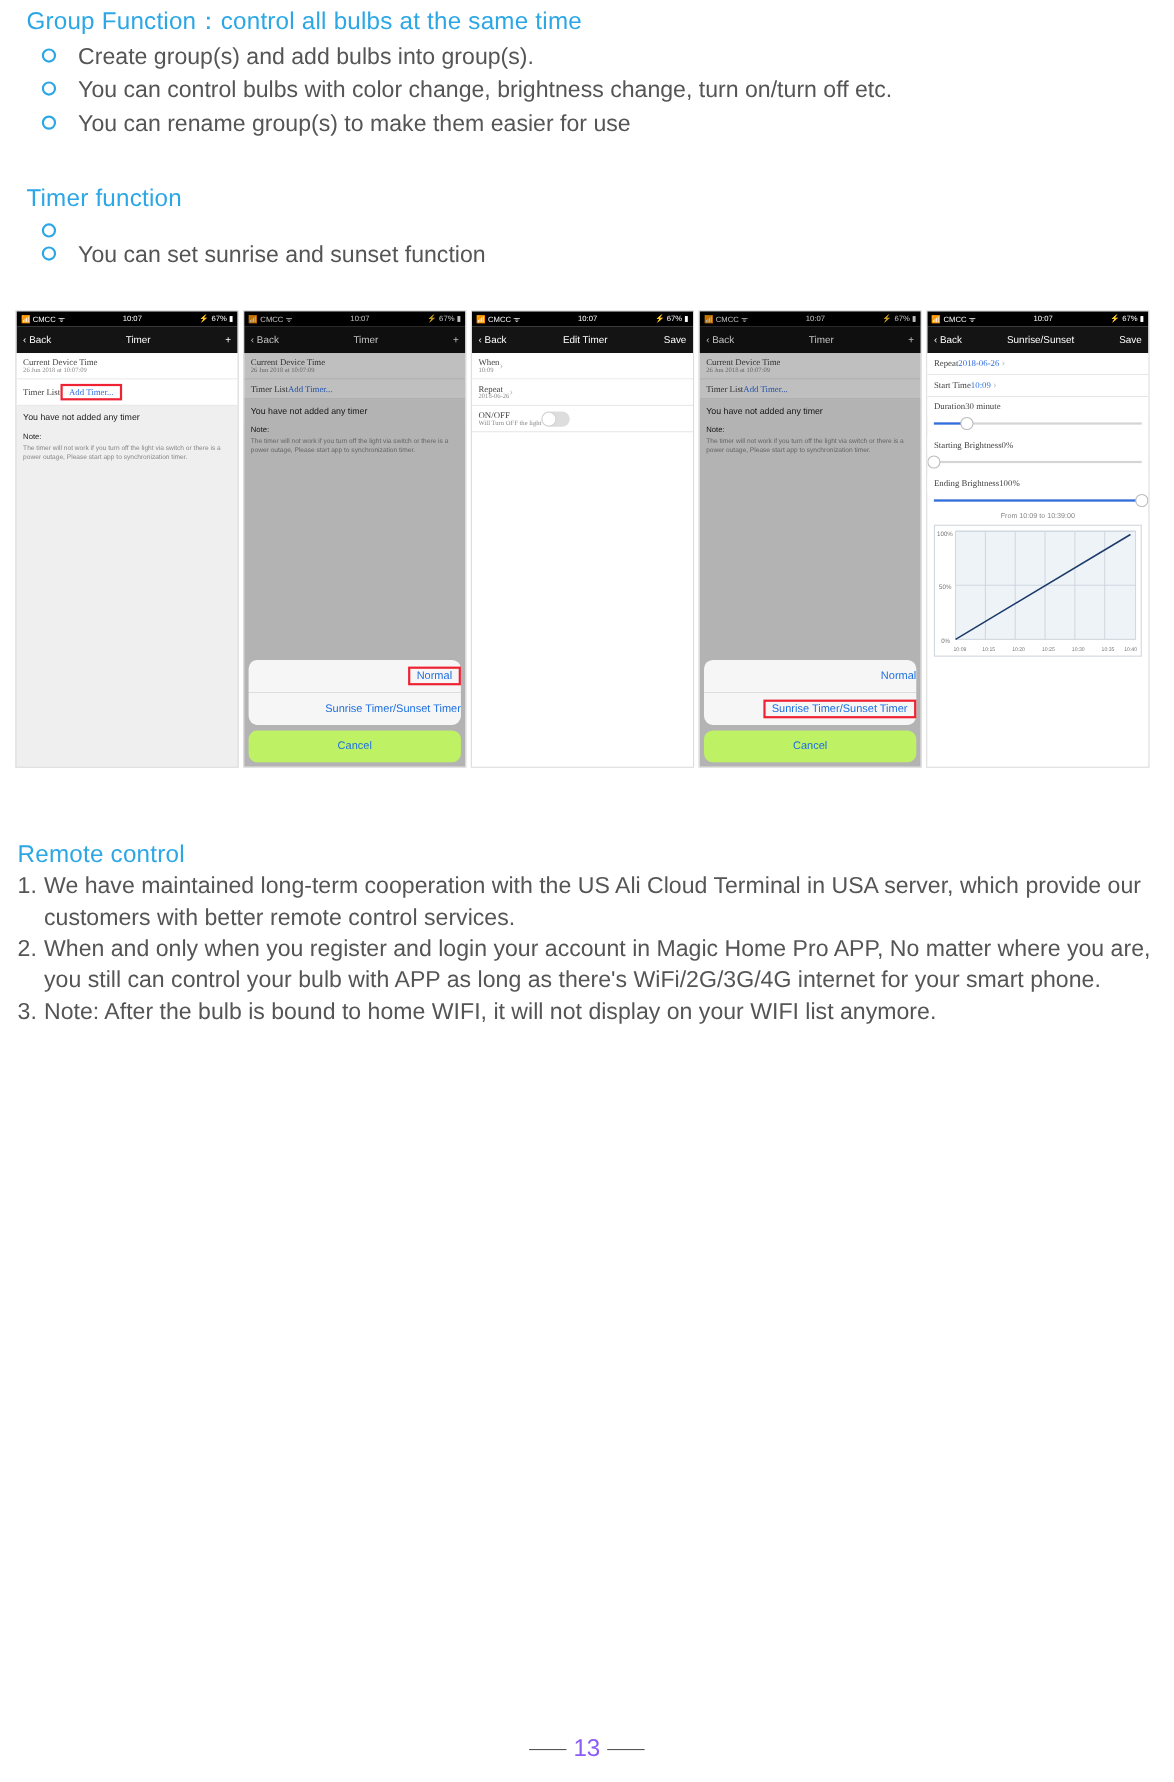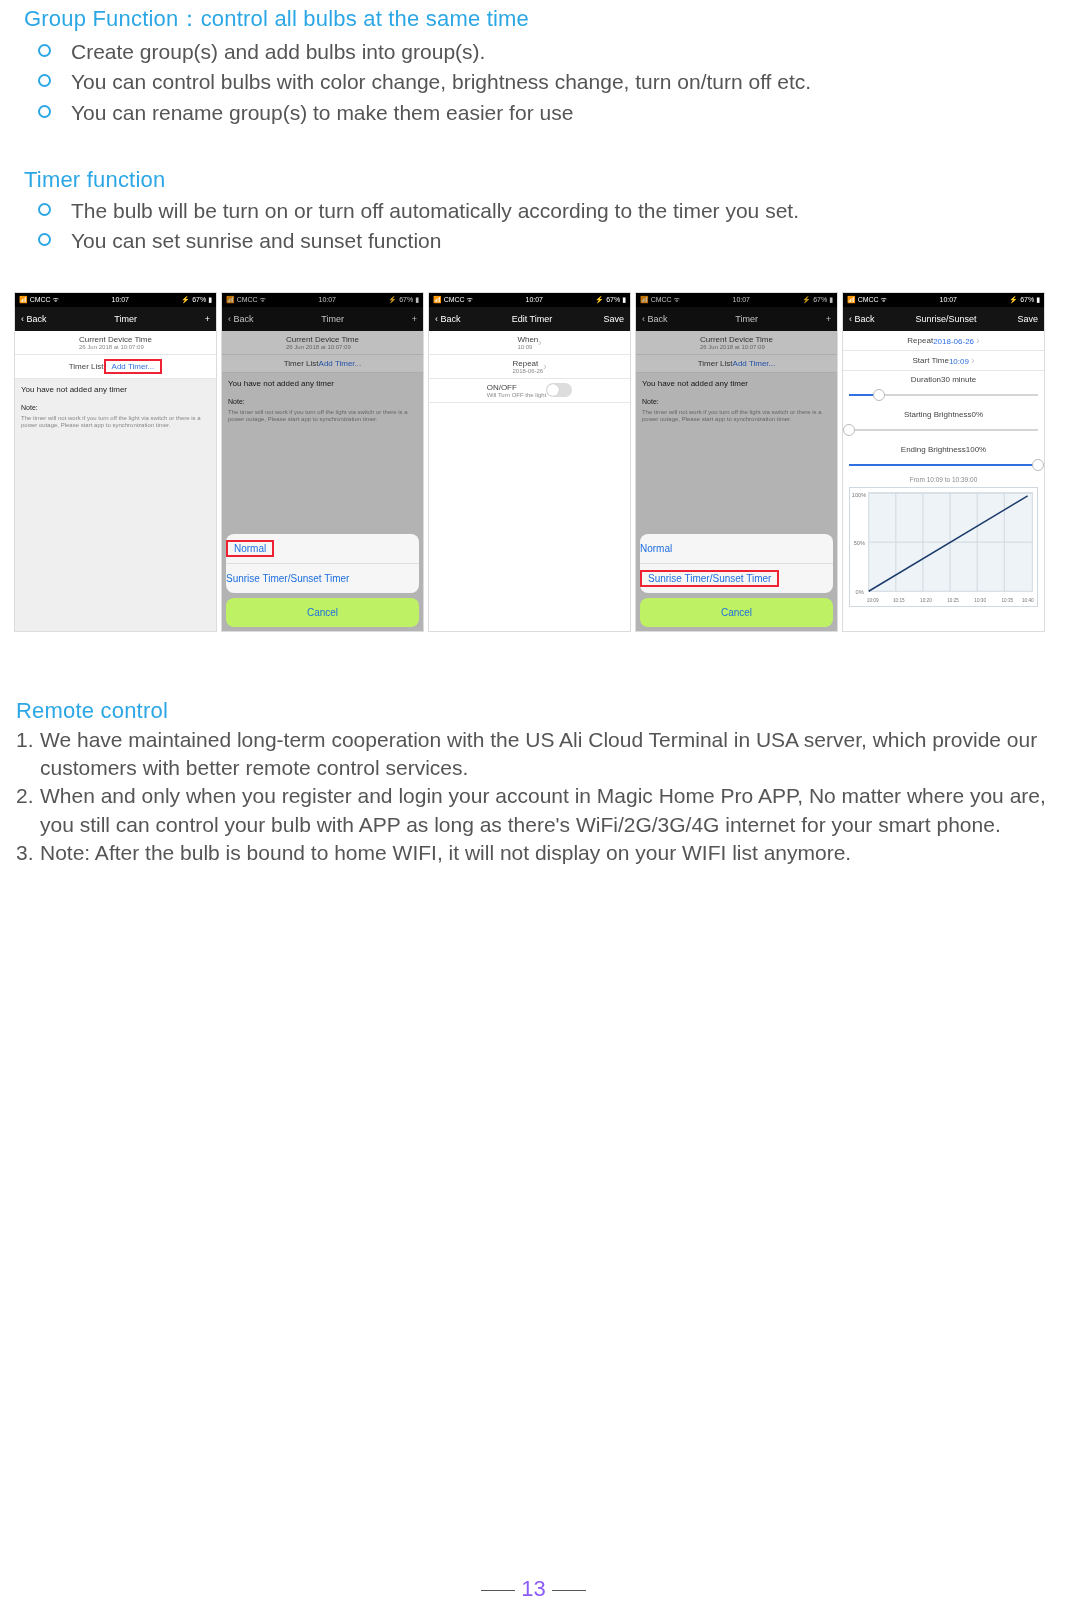--- a/index.html
+++ b/index.html
@@ -18,54 +18,54 @@
   .bullets li { display: flex; align-items: flex-start; margin: 2px 0; }
   .bullet-ring {
     width: 13px; height: 13px; border: 2px solid #2ca7e6; border-radius: 50%;
     flex: 0 0 auto; margin: 6px 20px 0 0;
   }
   .section { margin-top: 4px; margin-left: 10px; }
   .gap { height: 34px; }
 
   .shots { display: flex; gap: 4px; margin-top: 36px; }
   .phone {
-    width: 203px; height: 340px; border: 1px solid #dcdcdc;
+    width: 203px; height: 416px; border: 1px solid #dcdcdc;
     background: #efefef; position: relative; font-size: 8px; color: #444;
     overflow: hidden;
   }
   .statusbar {
     height: 14px; background: #000; color: #fff; display: flex;
     justify-content: space-between; align-items: center; padding: 0 4px;
     font-size: 7px;
   }
   .navbar {
     height: 24px; background: #141414; color: #fff; display: flex;
     justify-content: space-between; align-items: center; padding: 0 6px;
     font-size: 9px;
   }
   .nav-title { font-weight: 500; }
   .nav-left, .nav-right { color: #fff; font-size: 9px; }
 
   .cell {
     background: #fff; border-bottom: 1px solid #e6e6e6; padding: 4px 6px;
-    display: flex; justify-content: center; align-items: center;
+    display: flex; justify-content: flex-start; align-items: center; font-family: Liberation Serif, serif;
   }
   .cell .sub { font-size: 6px; color: #888; display: block; }
   .cell-grey { background: #efefef; color: #222; font-size: 8px; padding: 6px; }
   .hint { font-size: 6px; color: #888; padding: 4px 6px; line-height: 1.2; }
   .note-lbl { font-size: 7px; color:#222; padding: 4px 6px 0 6px; }
   .link-blue { color: #2f6fe0; font-size: 8px; }
   .redbox { border: 2px solid #e23; padding: 1px 6px; }
 
   .sheet {
     position: absolute; left: 4px; right: 4px; bottom: 4px;
     background: transparent;
   }
   .sheet .opt {
-    background: #f6f6f6; text-align: left; padding: 9px 0;
+    background: #f6f6f6; text-align: right; padding: 9px 0;
     border-bottom: 1px solid #ddd; color: #1e6fe0; font-size: 10px;
   }
   .sheet .opt:first-child { border-radius: 8px 8px 0 0; }
   .sheet .opt:nth-last-child(2) { border-radius: 0 0 8px 8px; border-bottom:none; }
   .sheet .cancel {
     background: #bef264; text-align: center; padding: 9px 0; margin-top: 5px;
     border-radius: 8px; color: #1e6fe0; font-size: 10px;
   }
   .dim::before {
     content:""; position:absolute; inset:0; background:rgba(0,0,0,.25);
@@ -129,21 +129,20 @@
   </ul>
 </div>
 
 <div class="gap"></div>
 
 <div class="section">
   <div class="h-blue">Timer function</div>
   <ul class="bullets">
     <li>
         <span class="bullet-ring"></span>
-        <span class="txt">The bulb will be turn on or turn off automatically according to the timer you set.</span>
       </li>
     <li>
         <span class="bullet-ring"></span>
         <span class="txt">You can set sunrise and sunset function</span>
       </li>
   </ul>
 </div>
 
 <div class="shots">
 

